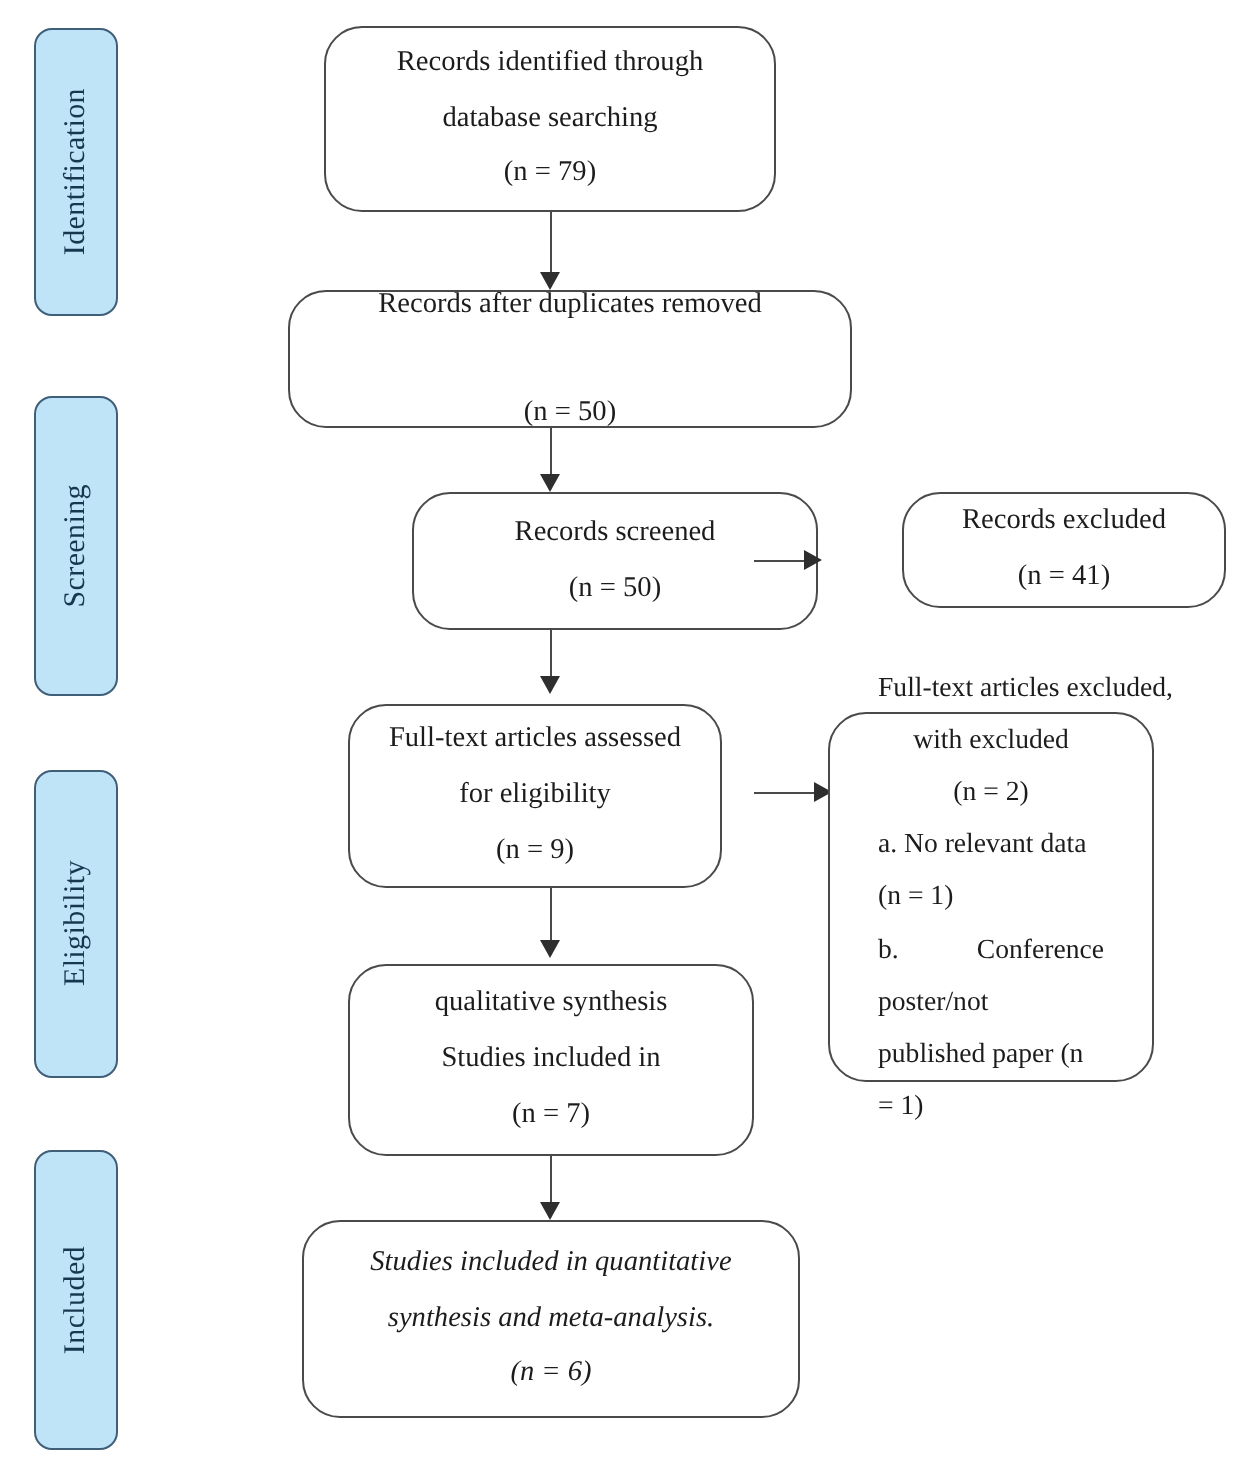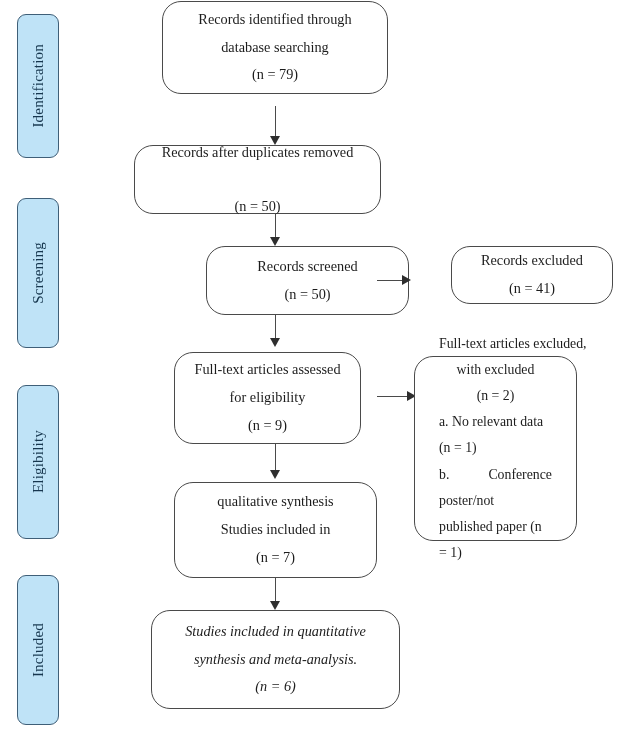--- a/index.html
+++ b/index.html
@@ -123,30 +123,30 @@
   </div>
 
   <div class="stage-tab" style="top:385px; height:154px;">
     <span class="stage-label">Eligibility</span>
   </div>
 
   <div class="stage-tab" style="top:575px; height:150px;">
     <span class="stage-label">Included</span>
   </div>
 
-  <div class="flow-box" style="left:162px; top:1px; width:226px; height:93px;">
+  <div class="flow-box" style="left:162px; top:13px; width:226px; height:93px;">
     <span class="line">Records identified through</span>
     <span class="line">database searching</span>
     <span class="line">(n = 79)</span>
   </div>
 
   <div class="conn-v" style="left:275px; top:106px; height:35px;"></div>
   <div class="arrow-down" style="left:270px; top:136px;"></div>
 
-  <div class="flow-box" style="left:134px; top:145px; width:247px; height:69px;gap:26px;">
+  <div class="flow-box" style="left:144px; top:145px; width:282px; height:69px;gap:26px;">
     <span class="line">Records after duplicates removed</span>
     <span class="line">(n = 50)</span>
   </div>
 
   <div class="conn-v" style="left:275px; top:214px; height:28px;"></div>
   <div class="arrow-down" style="left:270px; top:237px;"></div>
 
   <div class="flow-box" style="left:174px; top:246px; width:203px; height:69px;margin-left:32px;">
     <span class="line">Records screened</span>
     <span class="line">(n = 50)</span>

